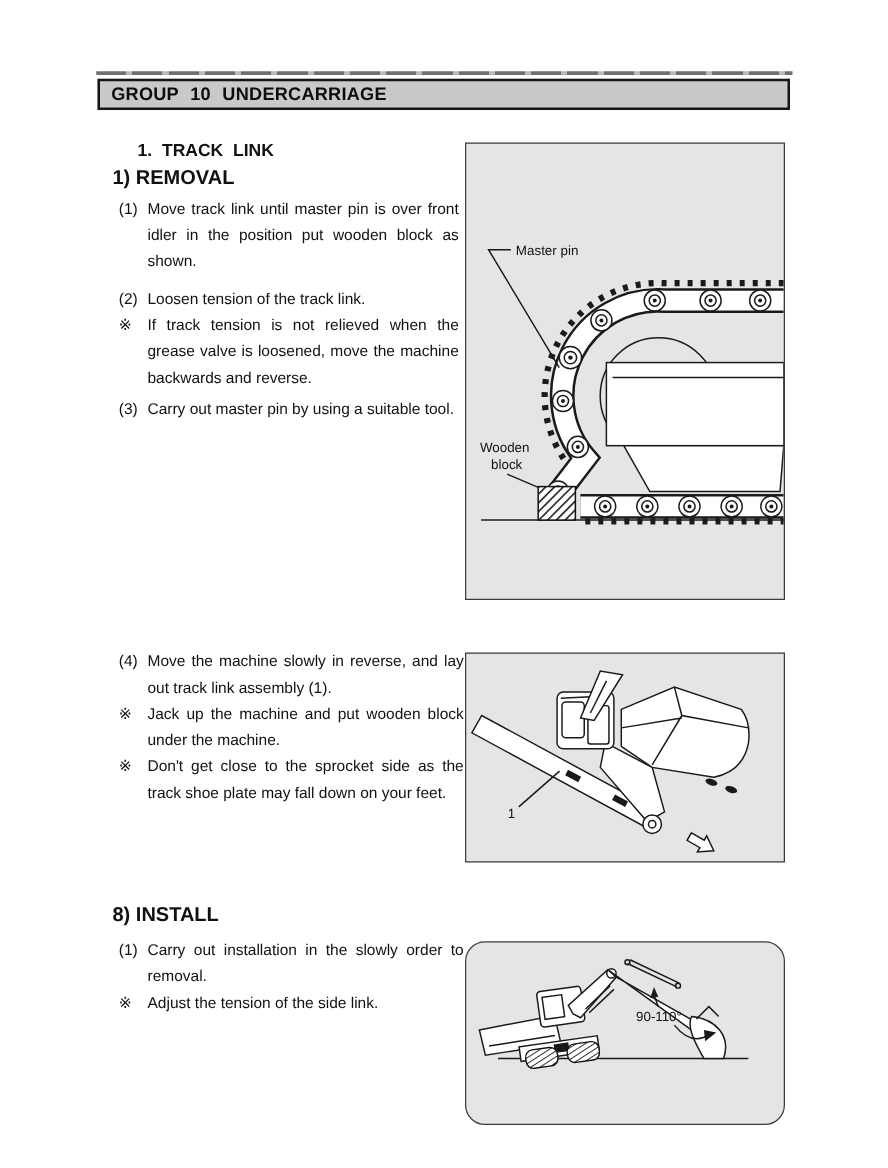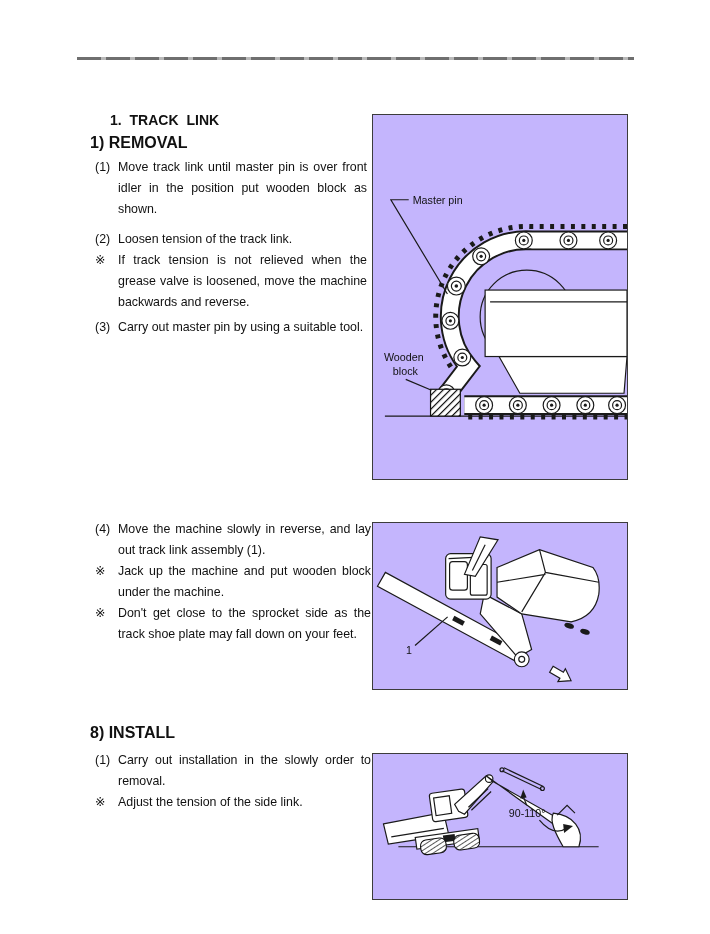--- a/index.html
+++ b/index.html
@@ -28,38 +28,41 @@
   .steps{position:absolute;display:flex;flex-direction:column;}
   #list-a{left:95px;top:157px;width:272px;}
   #list-b{left:95px;top:519px;width:276px;}
   #list-c{left:95px;top:750px;width:276px;}
   .step{display:flex;}
   .step .marker{flex:0 0 23px;width:23px;font-size:12.4px;line-height:21px;}
   .step .txt{flex:1;font-size:12.4px;line-height:21px;text-align:justify;}
   .mb9{margin-bottom:9px;}
   .mb4{margin-bottom:4px;}
   .fig{
-    position:absolute;border:1.4px solid #3c3c3c;background:#c4b5fd;box-sizing:border-box;
+    position:absolute;border:1.4px solid #3c3c3c;background:#e5e5e5;box-sizing:border-box;
   }
   #fig1{left:372px;top:114px;width:256px;height:366px;}
   #fig2{left:372px;top:522px;width:256px;height:168px;}
-  #fig3{left:372px;top:753px;width:256px;height:147px;}
+  #fig3{left:372px;top:753px;width:256px;height:147px;border-radius:16px;}
   .fig svg{display:block;width:100%;height:100%;}
   .fig text{font-family:"Liberation Sans","DejaVu Sans",sans-serif;font-size:10.8px;fill:#111;}
   .ln{stroke:#1a1a1a;fill:none;stroke-width:1.2;}
   .wh{stroke:#1a1a1a;fill:#ffffff;stroke-width:1.2;}
   .bk{fill:#1a1a1a;stroke:none;}
 </style>
 </head>
 <body>
 
 <div class="page">
 
   <div class="topline"></div>
 
+  <div class="header-bar">
+    <span class="hdr-text">GROUP 10 UNDERCARRIAGE</span>
+  </div>
 
   <div class="section-title">1. TRACK LINK</div>
 
   <div class="sub-label" id="removal-label">1) REMOVAL</div>
 
   <div class="steps" id="list-a">
     <div class="step mb9">
       <span class="marker">(1)</span>
       <div class="txt">Move track link until master pin is over front idler in the position put wooden block as shown.</div>
     </div>

